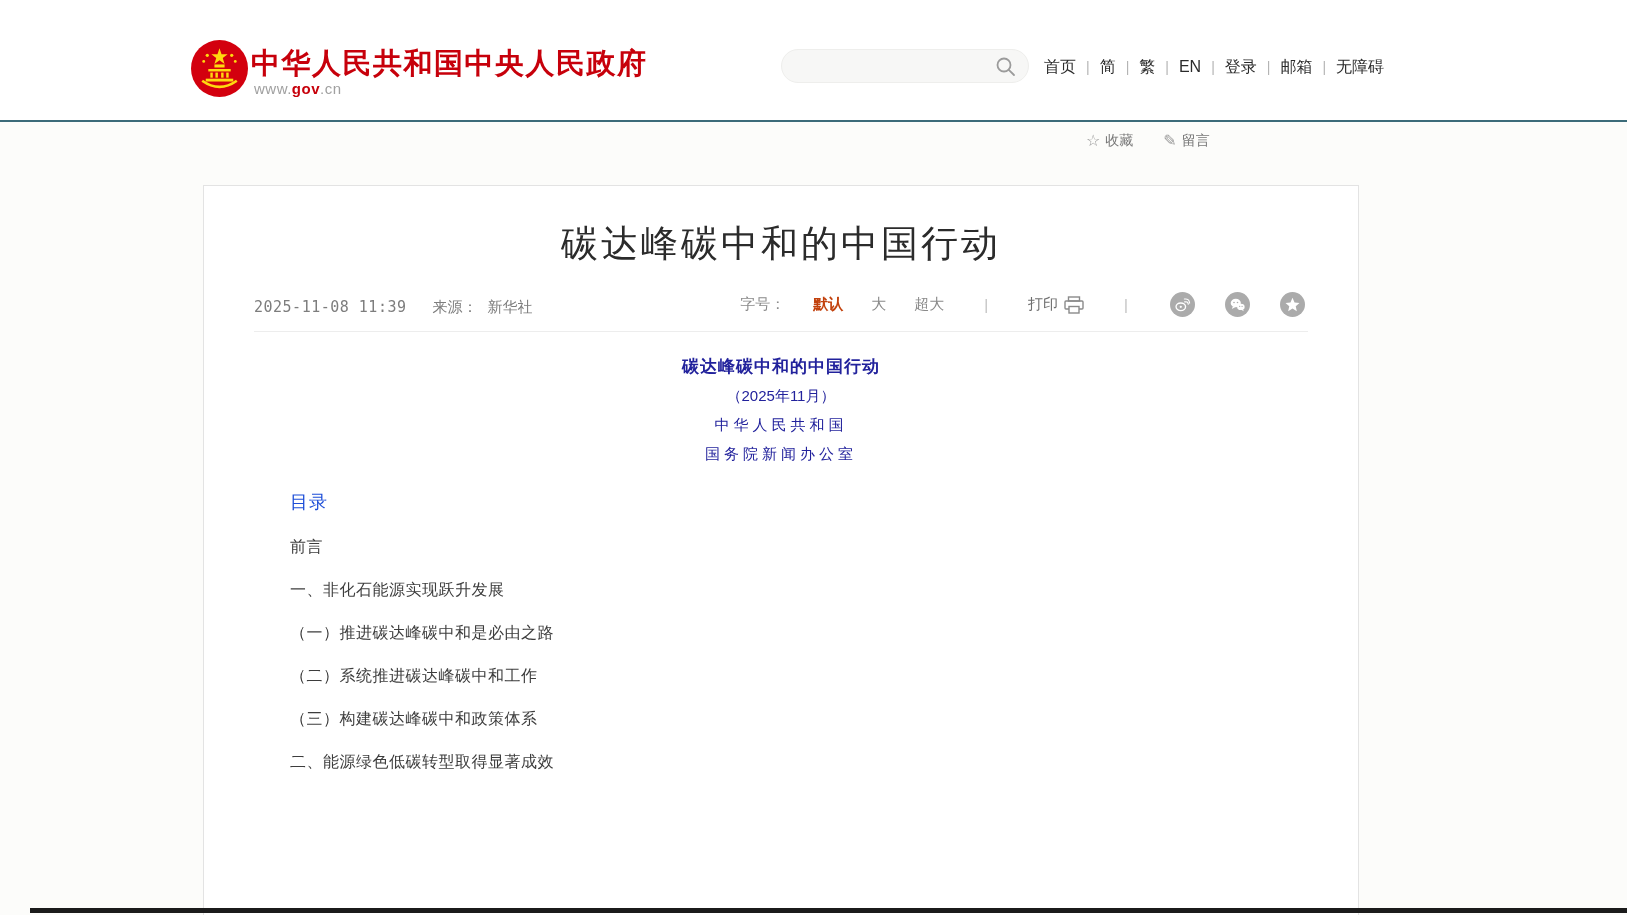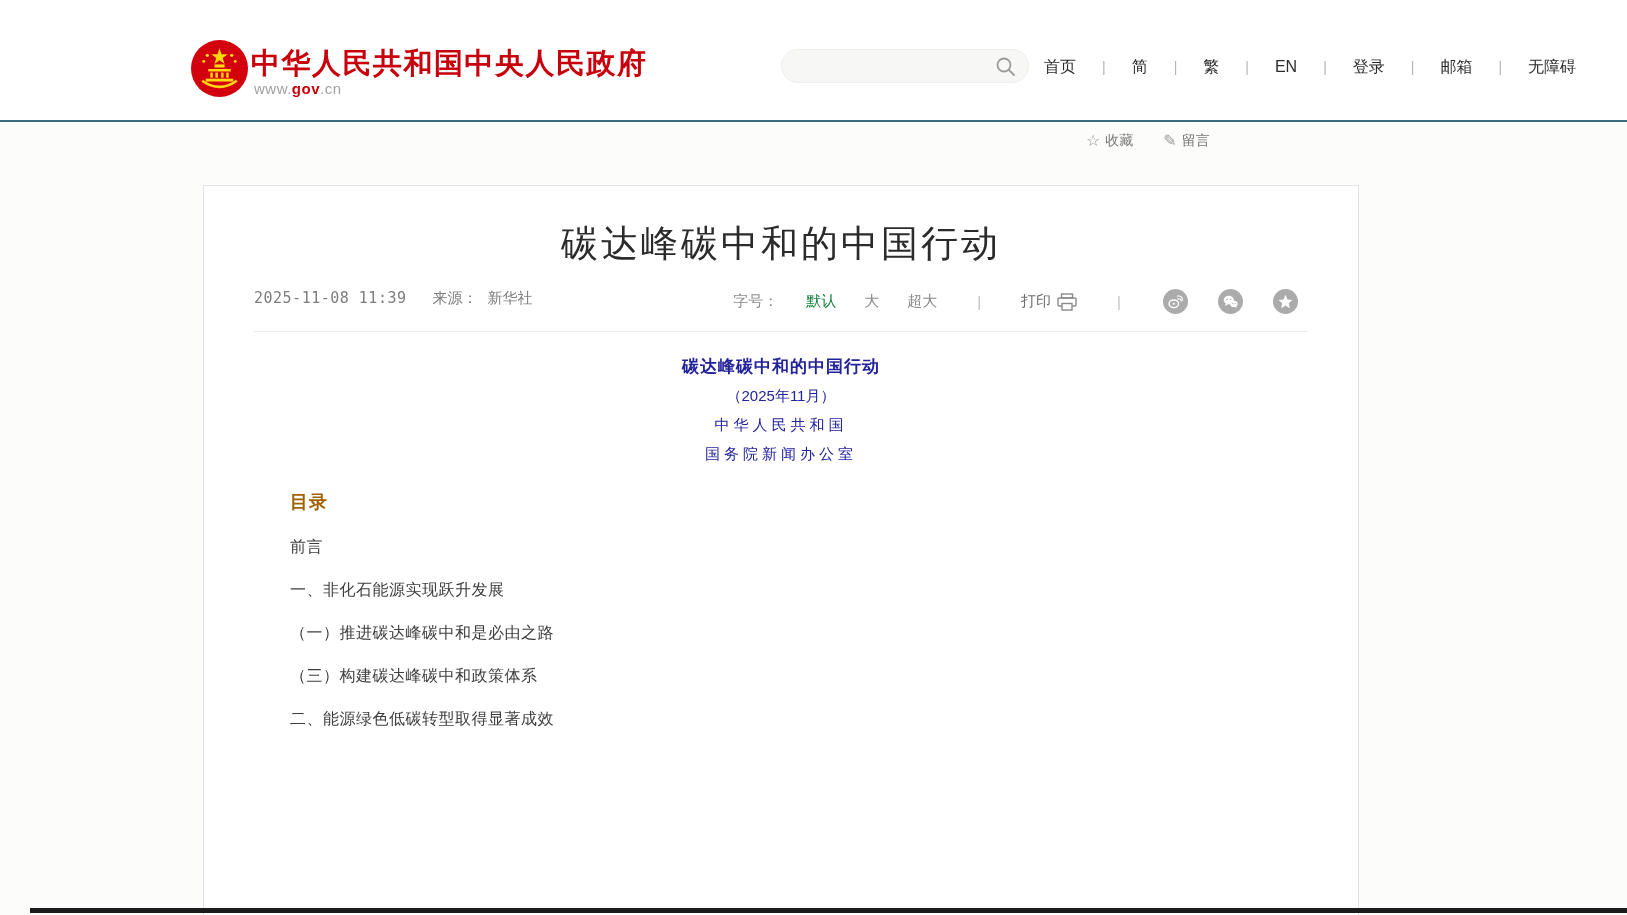--- a/index.html
+++ b/index.html
@@ -26,21 +26,21 @@
     background:#f7f7f6;border:1px solid #eeeeec;border-radius:18px;box-sizing:border-box;
   }
   .search-box input{
     position:absolute;left:0;top:0;width:100%;height:100%;border:none;outline:none;
     background:transparent;border-radius:18px;padding:0 42px 0 18px;box-sizing:border-box;
     font-size:14px;color:#333;font-family:"Liberation Sans",sans-serif;
   }
   .search-glass{position:absolute;right:11px;top:6px;width:22px;height:22px;cursor:pointer;}
   .header-nav{
     position:absolute;left:1044px;top:54px;height:26px;
-    display:flex;align-items:center;gap:26px;
+    display:flex;align-items:center;gap:10px;
     font-size:16px;color:#333;white-space:nowrap;
   }
   .header-nav .nav-item{cursor:pointer;color:#2b2b2b;}
   .header-nav .nav-sep{color:#b4b4b4;font-size:14px;}
   
   .quick-actions{
     position:absolute;top:132px;left:1086px;display:flex;gap:30px;
     font-size:14px;color:#777;z-index:1;
   }
   .quick-actions .qa{display:flex;align-items:center;gap:5px;cursor:pointer;}
@@ -48,29 +48,29 @@
   
   .content-box{
     position:absolute;left:203px;top:185px;width:1156px;height:864px;
     background:#ffffff;border:1px solid #e3e3e3;border-bottom:none;box-sizing:border-box;
   }
   .article-title{
     position:absolute;top:33px;left:0;width:100%;margin:0;
     text-align:center;font-size:37px;font-weight:500;color:#2b2b2b;letter-spacing:3px;
   }
   .meta-row{
-    position:absolute;top:103px;left:50px;right:60px;height:28px;
-    display:flex;justify-content:space-between;align-items:flex-start;
+    position:absolute;top:103px;left:50px;right:53px;height:28px;
+    display:flex;justify-content:space-between;align-items:flex-end;
   }
   .meta-left{display:flex;align-items:baseline;gap:10px;color:#7d7d7d;font-size:15px;}
   .meta-date{font-family:"DejaVu Sans Mono",monospace;font-size:15px;color:#7d7d7d;letter-spacing:.5px;}
   .meta-source-label{margin-left:16px;}
   .meta-right{display:flex;align-items:center;gap:28px;font-size:15px;color:#8a8a8a;}
   .fs-option{cursor:pointer;color:#8a8a8a;}
-  .fs-option.active{color:#15803d;font-weight:normal;}
+  .fs-option.active{color:#c2410c;font-weight:bold;}
   .meta-sep{color:#c0c0c0;margin:0 12px;font-size:15px;}
   .print-link{display:flex;align-items:center;gap:6px;color:#6f6f6f;cursor:pointer;}
   .share-circle{
     width:25px;height:25px;border-radius:50%;background:#ababab;
     display:flex;align-items:center;justify-content:center;cursor:pointer;margin-left:2px;
   }
   .meta-hr{
     position:absolute;top:145px;left:50px;right:50px;height:0;
     border:none;border-top:1px solid #ededed;margin:0;
   }
@@ -79,21 +79,21 @@
   .lead{
     margin:62px 55px 0;text-indent:2em;
     font-size:16px;line-height:23px;color:#333;
   }
   .doc-title{margin:24px 0 0;text-align:center;font-size:17px;font-weight:bold;color:#22229c;letter-spacing:1px;}
   .doc-date{margin:9px 0 0;text-align:center;font-size:15px;color:#22229c;}
   .doc-org{
     margin:10px 0 0;text-align:center;font-size:15px;color:#22229c;
     font-family:"DejaVu Serif",serif;letter-spacing:4px;
   }
-  .toc-heading{margin:26px 0 0 86px;font-size:18px;font-weight:bold;color:#a16207;letter-spacing:1px;}
+  .toc-heading{margin:26px 0 0 86px;font-size:18px;font-weight:normal;color:#1d4ed8;letter-spacing:1px;}
   .toc-item{margin:23px 0 0 86px;font-size:16px;line-height:20px;color:#3d3d3d;letter-spacing:.5px;}
   .toc-item:first-of-type{margin-top:20px;}
   
   .bottom-bar{position:absolute;bottom:2px;left:30px;right:0;height:5px;background:#1b1b1b;z-index:5;}
 </style>
 </head>
 <body>
 
 <header class="site-header">
   <svg class="emblem" viewBox="0 0 56 56">
@@ -207,18 +207,19 @@
 
   <div class="article-flow">
     <p class="doc-title">碳达峰碳中和的中国行动</p>
     <p class="doc-date">（2025年11月）</p>
     <p class="doc-org">中华人民共和国</p>
     <p class="doc-org">国务院新闻办公室</p>
     <p class="toc-heading">目录</p>
     <p class="toc-item">前言</p>
     <p class="toc-item">一、非化石能源实现跃升发展</p>
     <p class="toc-item">（一）推进碳达峰碳中和是必由之路</p>
+    <p class="toc-item">（二）系统推进碳达峰碳中和工作</p>
     <p class="toc-item">（三）构建碳达峰碳中和政策体系</p>
     <p class="toc-item">二、能源绿色低碳转型取得显著成效</p>
   </div>
 </main>
 
 <div class="bottom-bar"></div>
 
 </body></html>

